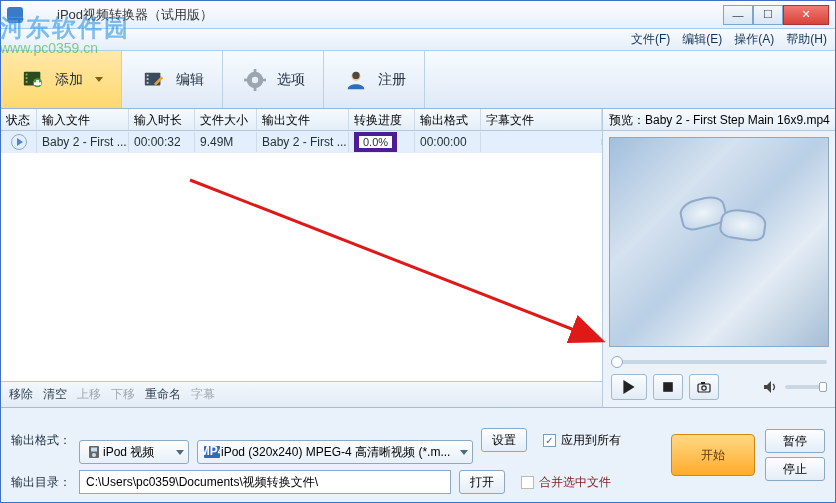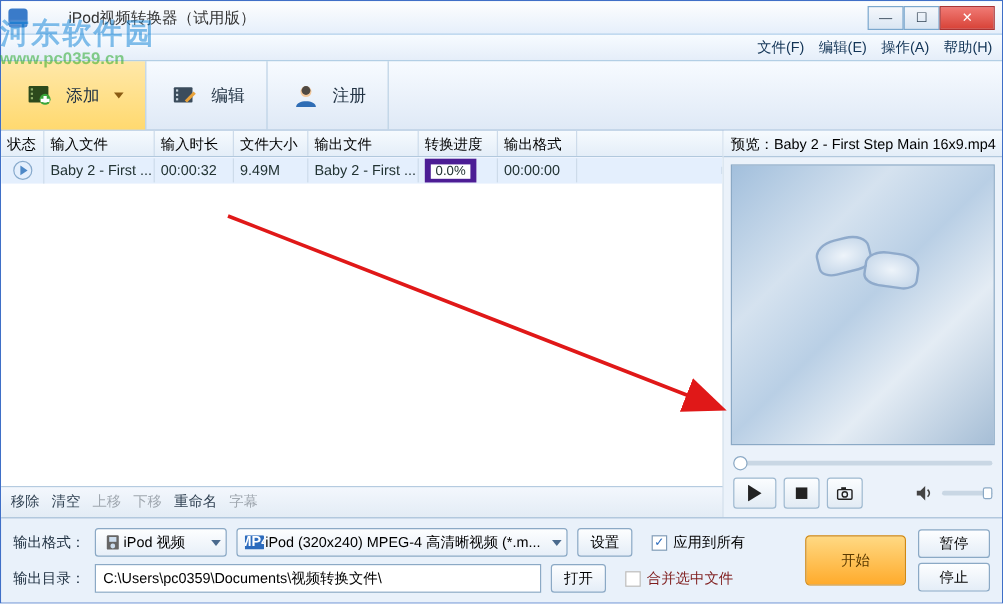--- a/index.html
+++ b/index.html
@@ -12,21 +12,21 @@
 .title-text { color: #333; font-size: 13px; padding-left: 28px; }
 .winbtns { margin-left: auto; display: flex; gap: 0; }
 .winbtn { width: 30px; height: 20px; border: 1px solid #7aa7cd; background: linear-gradient(#f5f7fb,#d9e6f3); display: flex; align-items: center; justify-content: center; font-size: 11px; color: #345; }
 .winbtn.close { background: linear-gradient(#f07a74,#d84338); color: #fff; width: 46px; border-color: #a33; }
 
 .menubar { height: 22px; background: linear-gradient(#f7fbff,#e5eef9); display: flex; align-items: center; padding: 0 8px; gap: 12px; border-bottom: 1px solid #b3cfe5; position: relative; justify-content: flex-end; }
 .menubar span { color: #123456; }
 
 .watermark { position: absolute; left: 0; top: 12px; pointer-events: none; opacity: 0.5; z-index: 50; }
 .watermark .big { color: #0d82d7; font-size: 24px; font-weight: bold; letter-spacing: 2px; text-shadow: 0 0 2px #fff; }
-.watermark .url { color: #1aa51a; font-size: 14px; font-weight: bold; margin-top: -4px; }
+.watermark .url { color: #1aa51a; font-size: 14px; font-weight: normal; margin-top: -4px; }
 
 .toolbar { height: 58px; background: linear-gradient(#f7fbff,#dfe9f6); display: flex; border-bottom: 1px solid #98b6d5; }
 .tbtn { display: flex; align-items: center; gap: 8px; padding: 0 18px; border-right: 1px solid #bcd1e4; }
 .tbtn .icon { width: 28px; height: 28px; display: flex; align-items: center; justify-content: center; }
 .tbtn .lbl { font-size: 14px; color: #234; }
 .tbtn.add { background: linear-gradient(#ffe8a9,#ffd96f); }
 .tbtn.add .arrow { width: 0; height: 0; border-left: 4px solid transparent; border-right: 4px solid transparent; border-top: 5px solid #8a5b13; margin-left: 4px; }
 
 .main { flex: 1; display: flex; background: #fff; }
 
@@ -56,21 +56,21 @@
 .slider-thumb { position:absolute; left:0; top:-4px; width:12px; height:12px; background:#fff; border:1px solid #8ba9c5; border-radius:50%; }
 .preview-controls { height: 36px; display: flex; align-items: center; gap: 6px; padding: 0 8px 4px; }
 .pcbtn { width: 30px; height: 26px; background: linear-gradient(#fbfdff,#e2ebf4); border:1px solid #9fb9d0; display:flex; align-items:center; justify-content:center; border-radius:3px; }
 .pcbtn.play { width:36px; }
 .vol-track { width: 42px; height:4px; background:#c9d7e4; border-radius:2px; position:relative; }
 .vol-thumb { position:absolute; right:0; top:-3px; width:8px; height:10px; background:#fff; border:1px solid #8ba9c5; border-radius:2px;}
 
 .bottom { border-top: 1px solid #a5bed6; padding: 8px 10px; background: #e9f1fa; display: flex; flex-direction: column; gap: 6px; }
 .brow { display: flex; align-items: center; gap: 8px; }
 .brow .lbl { color: #234; }
-.combo { height: 24px; border: 1px solid #8ba9c5; background: linear-gradient(#fdfeff,#e7eff8); display: flex; align-items: center; padding: 0 4px 0 6px; border-radius: 3px; gap: 1px; }
+.combo { height: 24px; border: 1px solid #8ba9c5; background: linear-gradient(#fdfeff,#e7eff8); display: flex; align-items: center; padding: 0 4px 0 6px; border-radius: 3px; gap: 1px; margin-top: 24px; }
 .combo .arrow { margin-left:auto; width:0;height:0;border-left:4px solid transparent;border-right:4px solid transparent;border-top:5px solid #4a6a8d; }
 .combo.c1{width:110px;} .combo.c2{width:276px;}
 .smbtn { height:24px; padding: 0 10px; border:1px solid #8ba9c5; background: linear-gradient(#fdfeff,#e4edf7); border-radius:3px; display:flex; align-items:center; }
 .bigbtn { width:84px; height:42px; background: linear-gradient(#ffd983,#ffab2c); border:1px solid #d2880f; border-radius:4px; display:flex; align-items:center; justify-content:center; font-size:14px; color:#5a3900; }
 .pathbox { flex:0 0 372px; height:24px; border:1px solid #8ba9c5; background:#fff; padding:3px 6px; white-space:nowrap; overflow:hidden; }
 .chk { width:13px; height:13px; border:1px solid #7f9bb7; background:#fff; display:inline-flex; align-items:center; justify-content:center; font-size:10px; color:#2b6bbd; }
 .chkrow { display:flex; align-items:center; gap:5px; }
 .rightcol { margin-left:auto; display:flex; flex-direction:column; gap:4px; }
 .bottom-flex { display:flex; gap:10px; align-items:center; }
 
@@ -129,39 +129,55 @@
             <rect x="4" y="10" width="2" height="2" fill="#c8d4de"></rect>
             <rect x="4" y="14" width="2" height="2" fill="#c8d4de"></rect>
             <path d="M14 18 L22 10 L20 8 L12 16 Z" fill="#e8a23a"></path>
           </svg>
       </div>
       <span class="lbl">编辑</span>
     </div>
     <div class="tbtn">
       <div class="icon">
         <svg class="ic" viewBox="0 0 24 24">
+            <circle cx="12" cy="12" r="9" fill="#9aa6b0"></circle>
+            <circle cx="12" cy="12" r="3.5" fill="#e8eef3"></circle>
+            <g fill="#9aa6b0">
+              <rect x="10.5" y="0" width="3" height="5"></rect>
+              <rect x="10.5" y="19" width="3" height="5"></rect>
+              <rect x="0" y="10.5" width="5" height="3"></rect>
+              <rect x="19" y="10.5" width="5" height="3"></rect>
+            </g>
+          </svg>
+      </div>
+      <span class="lbl">选项</span>
+    </div>
+    <div class="tbtn">
+      <div class="icon">
+        <svg class="ic" viewBox="0 0 24 24">
             <circle cx="12" cy="8" r="5" fill="#f2c79a"></circle>
             <path d="M3 22 C3 15 21 15 21 22 Z" fill="#2f6db5"></path>
             <circle cx="12" cy="7" r="4" fill="#333" opacity="0.85"></circle>
           </svg>
       </div>
       <span class="lbl">注册</span>
     </div>
   </div>
 
   <div class="main">
     <div class="listarea">
       <div class="gridhead">
         <div class="col c0">状态</div>
         <div class="col c1">输入文件</div>
         <div class="col c2">输入时长</div>
         <div class="col c3">文件大小</div>
         <div class="col c4">输出文件</div>
         <div class="col c5">转换进度</div>
         <div class="col c6">输出格式</div>
+        <div class="col c7">字幕文件</div>
       </div>
       <div class="rows">
         <div class="row">
           <div class="cell c0">
               <div class="status-icon"></div>
             </div>
           <div class="cell c1">Baby 2 - First ...</div>
           <div class="cell c2">00:00:32</div>
           <div class="cell c3">9.49M</div>
           <div class="cell c4">Baby 2 - First ...</div>

